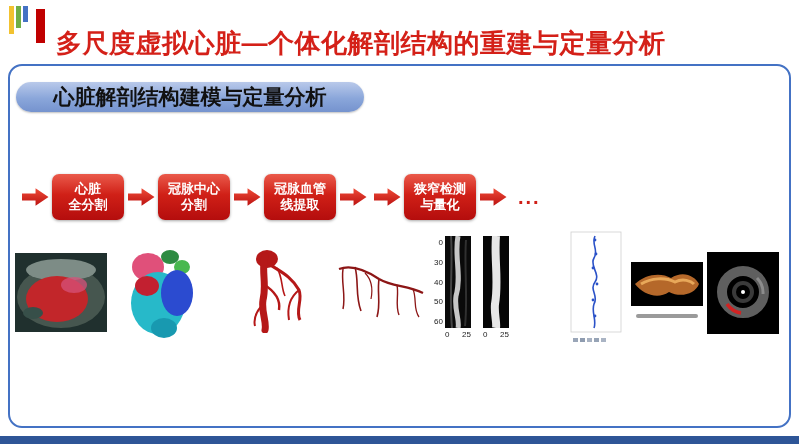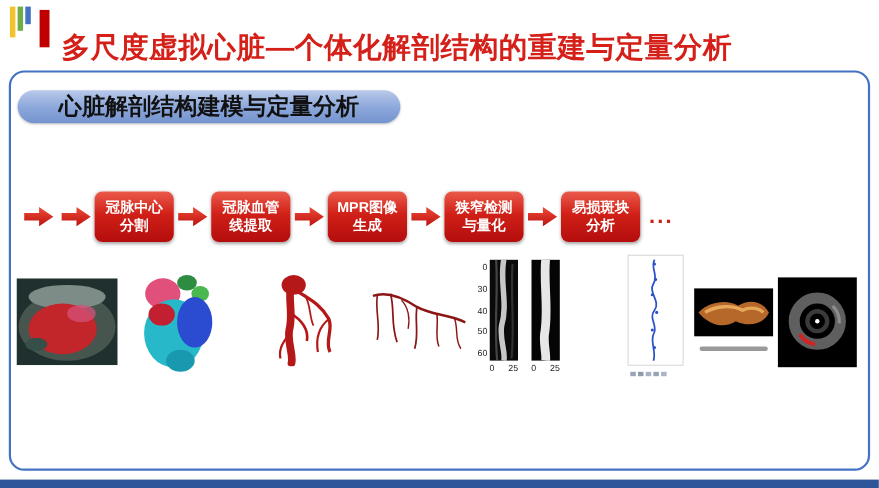--- a/index.html
+++ b/index.html
@@ -91,45 +91,43 @@
   <div class="slide-title">多尺度虚拟心脏—个体化解剖结构的重建与定量分析</div>
 
   <div class="panel">
 
     <div class="banner">心脏解剖结构建模与定量分析</div>
 
     <div class="flow-row">
       <div class="flow-arrow">
           <div class="shape"></div>
         </div>
+      <div class="flow-box">心脏
+全分割</div>
       <div class="flow-arrow">
           <div class="shape"></div>
         </div>
       <div class="flow-box">冠脉中心
 分割</div>
       <div class="flow-arrow">
           <div class="shape"></div>
         </div>
       <div class="flow-box">冠脉血管
 线提取</div>
       <div class="flow-arrow">
           <div class="shape"></div>
         </div>
-      <div class="flow-box">MPR图像
-生成</div>
       <div class="flow-arrow">
           <div class="shape"></div>
         </div>
       <div class="flow-box">狭窄检测
 与量化</div>
       <div class="flow-arrow">
           <div class="shape"></div>
         </div>
-      <div class="flow-box">易损斑块
-分析</div>
       <div class="flow-ellipsis">...</div>
     </div>
 
     <div class="fig" style="left:5px; top:187px;">
       <svg width="92" height="79" viewBox="0 0 92 79">
         <rect width="92" height="79" fill="#20302e"></rect>
         <ellipse cx="46" cy="44" rx="44" ry="31" fill="#46564f"></ellipse>
         <ellipse cx="46" cy="17" rx="35" ry="11" fill="#7d8c86"></ellipse>
         <ellipse cx="42" cy="46" rx="31" ry="23" fill="#c2262a"></ellipse>
         <ellipse cx="59" cy="32" rx="13" ry="8" fill="#d6527a" opacity="0.75"></ellipse>

